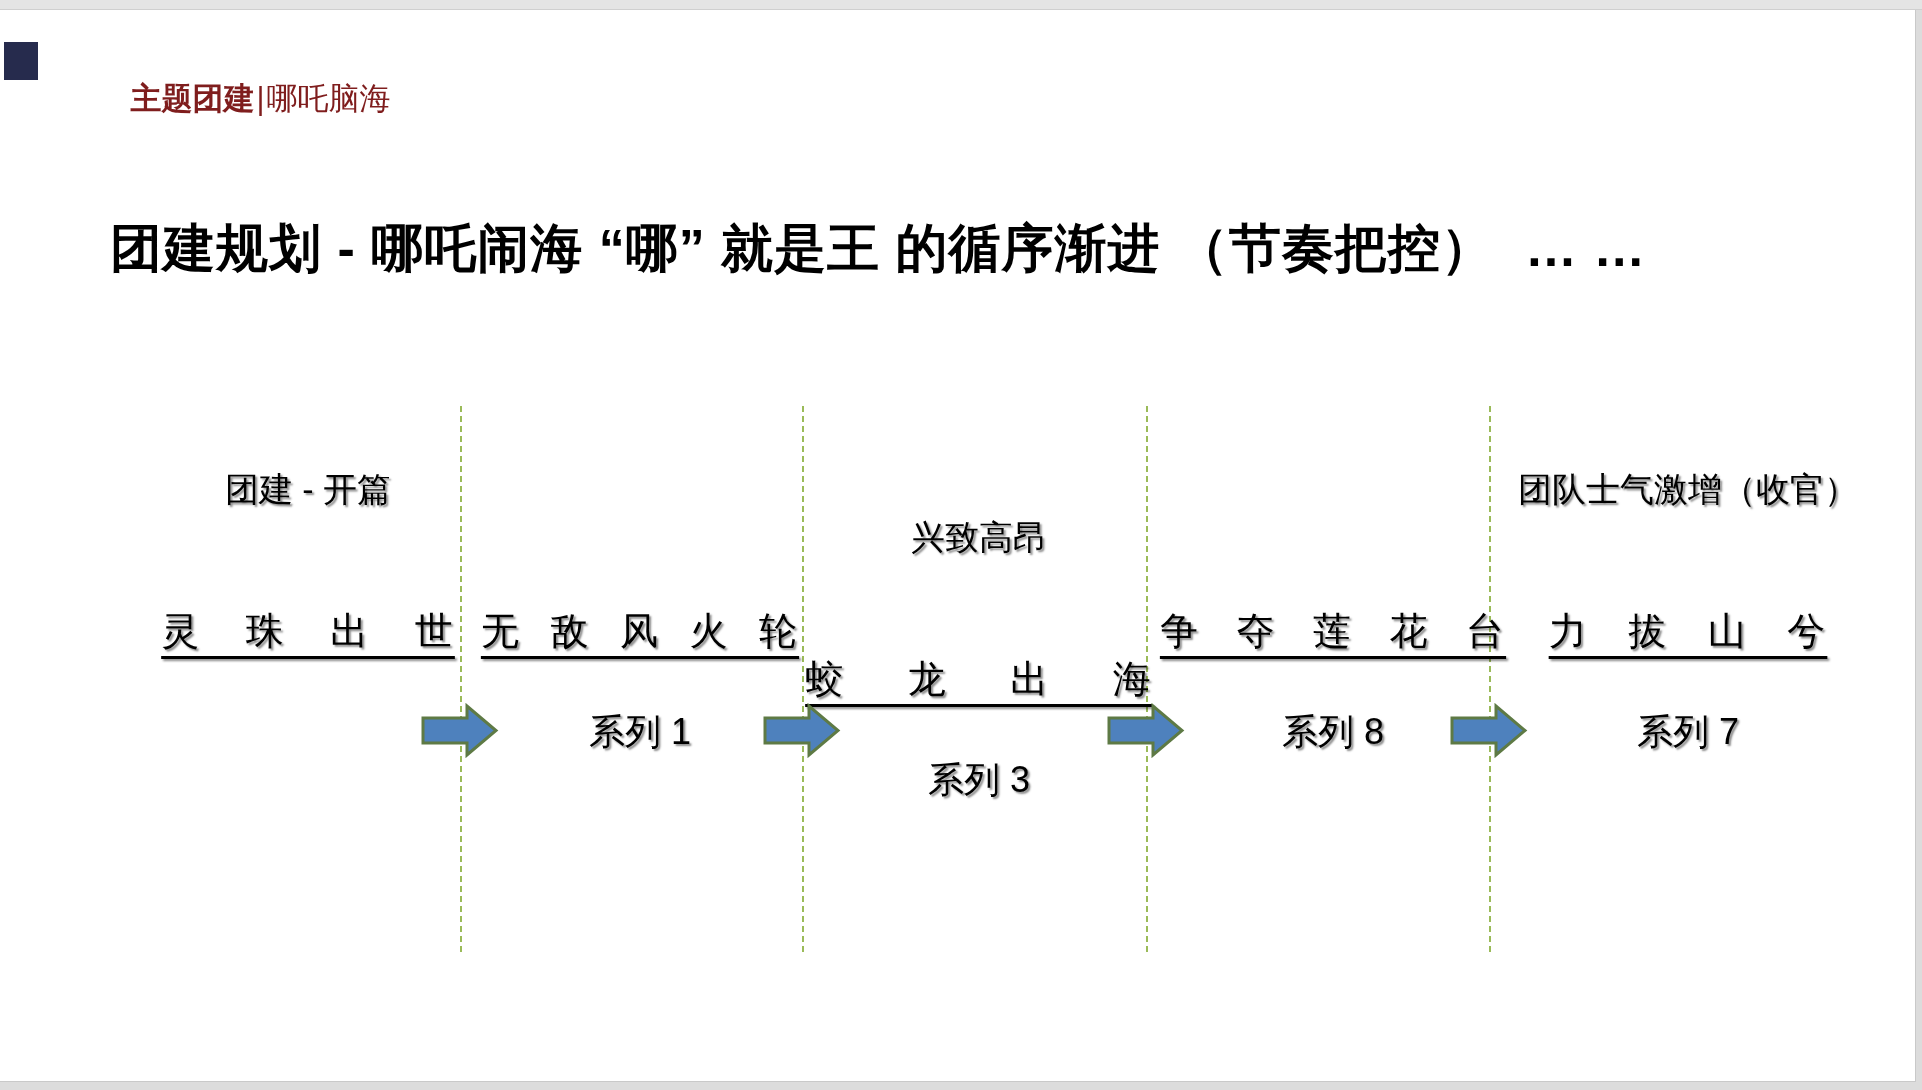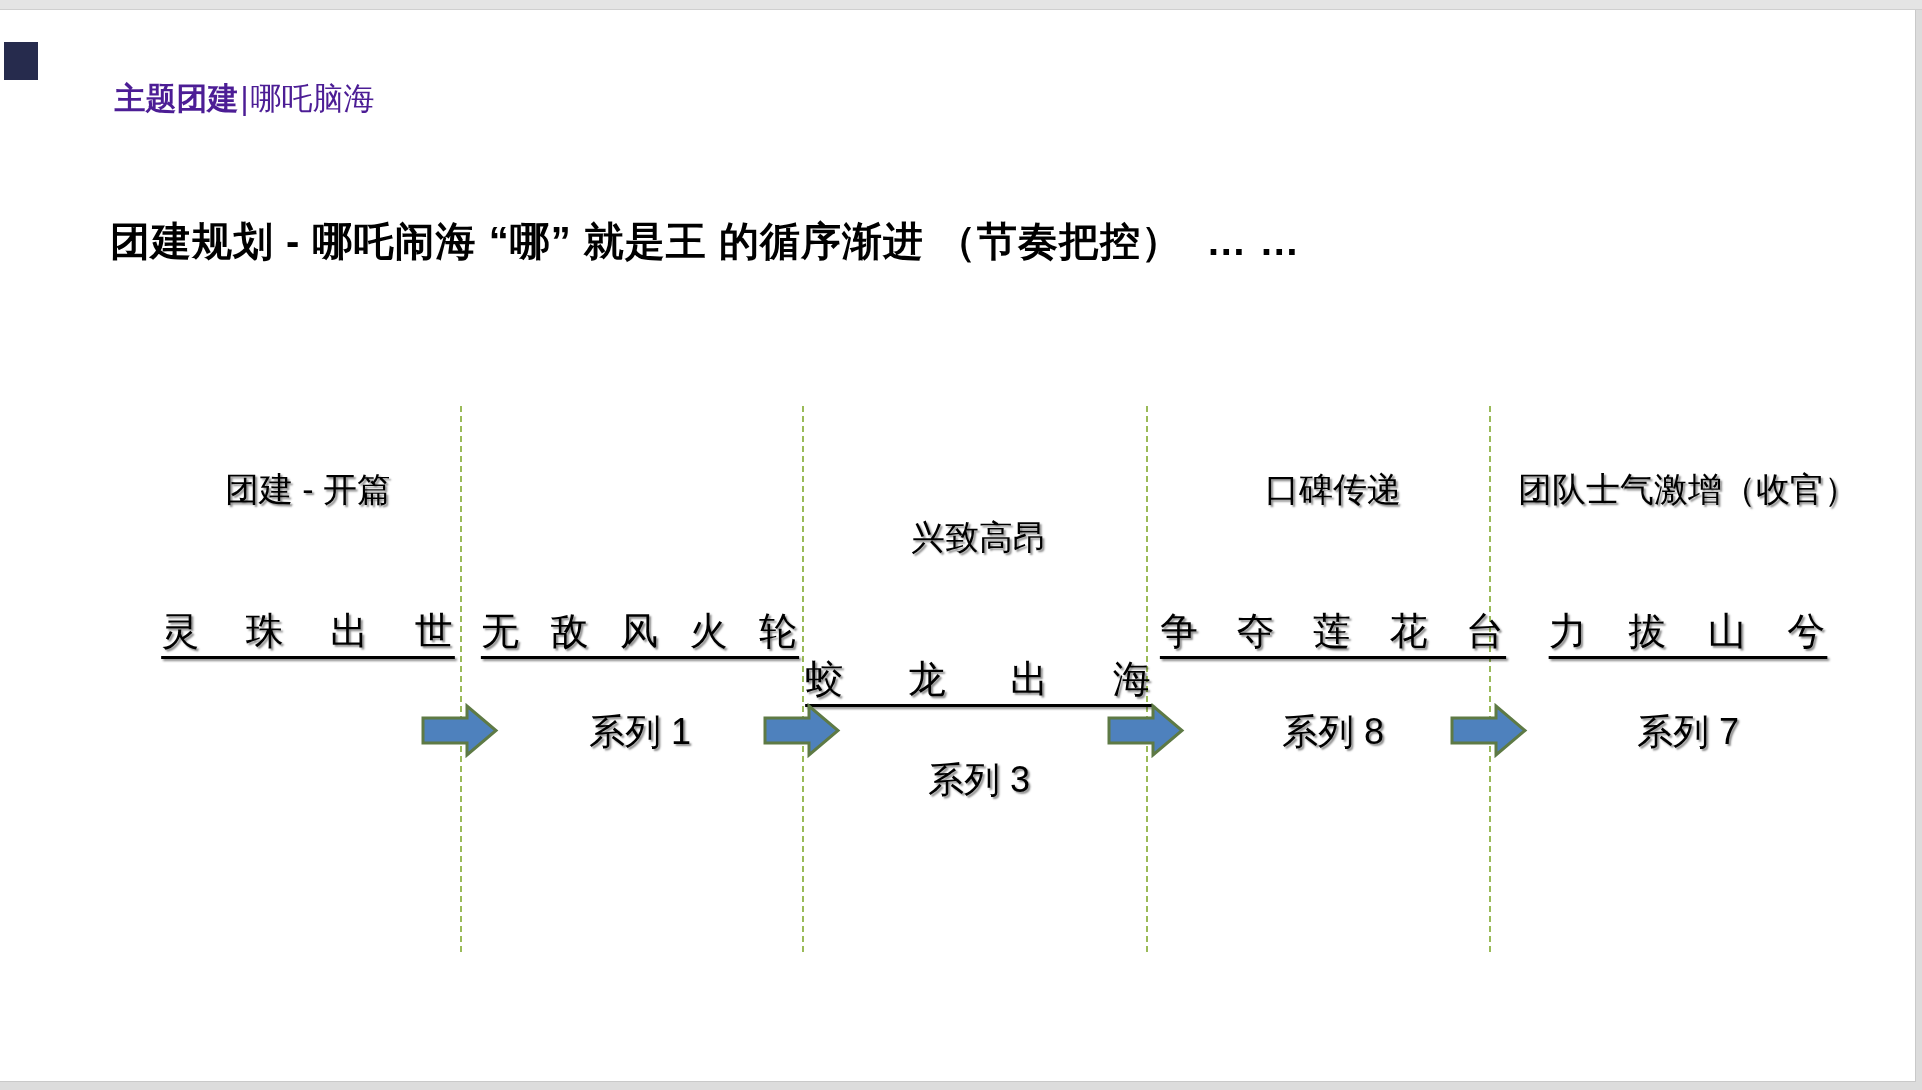--- a/index.html
+++ b/index.html
@@ -29,31 +29,31 @@
     position: absolute; left: 0; right: 6px; bottom: 0; height: 8px;
     background: #dcdcdc; border-top: 1px solid #c9c9c9;
   }
 
   
   .brand-block {
     position: absolute; left: 4px; top: 42px; width: 34px; height: 38px;
     background: var(--brand-block, #262B4D);
   }
   .header-line {
-    position: absolute; left: 80px; top: 42px;
-    font-size: 31px; color: #4c1d95; white-space: pre;
+    position: absolute; left: 96px; top: 42px;
+    font-size: 31px; color: #7f1d1d; white-space: pre;
   }
   .header-line .strong { font-weight: 800; }
   .header-line .sep { font-weight: 500; padding: 0 2px; }
   .header-line .light { font-weight: 400; }
 
   
   .main-title {
     position: absolute; left: 110px; top: 214px;
-    font-size: 40px; font-weight: 900; color: #000;
+    font-size: 52px; font-weight: 900; color: #000;
     letter-spacing: 1px; white-space: pre;
   }
 
   
   .divider {
     position: absolute; top: 406px; height: 546px; width: 0;
     border-left: 2px dashed var(--divider-green, #9BBB59);
   }
   .divider.d1 { left: 460px; }
   .divider.d2 { left: 802px; }
@@ -137,21 +137,20 @@
     <div class="series">系列 1</div>
   </div>
 
   <div class="col c3">
     <div class="phase">兴致高昂</div>
     <div class="activity">蛟 龙 出 海</div>
     <div class="series">系列 3</div>
   </div>
 
   <div class="col c4">
-    <div class="phase">口碑传递</div>
     <div class="activity">争 夺 莲 花 台</div>
     <div class="series">系列 8</div>
   </div>
 
   <div class="col c5">
     <div class="phase">团队士气激增（收官）</div>
     <div class="activity">力 拔 山 兮</div>
     <div class="series">系列 7</div>
   </div>
 

